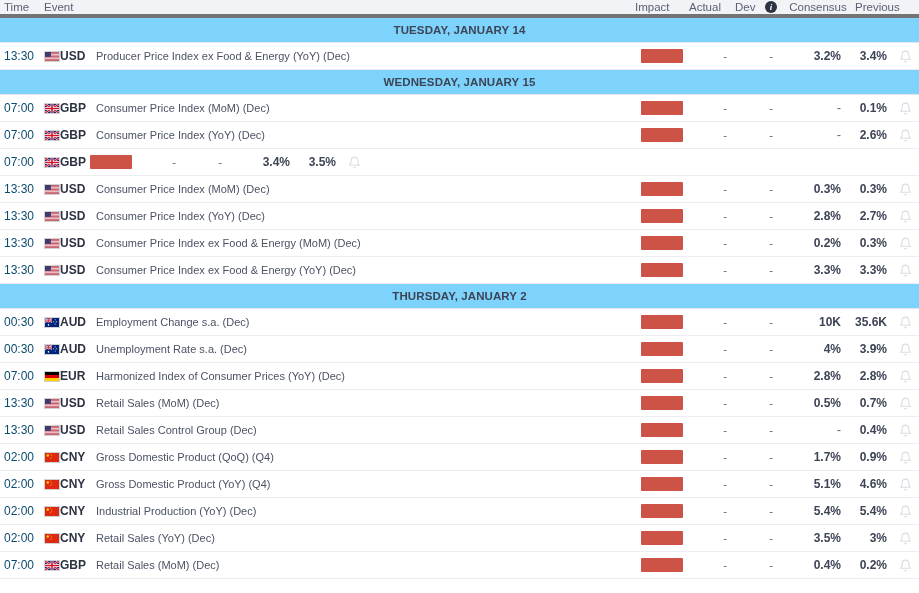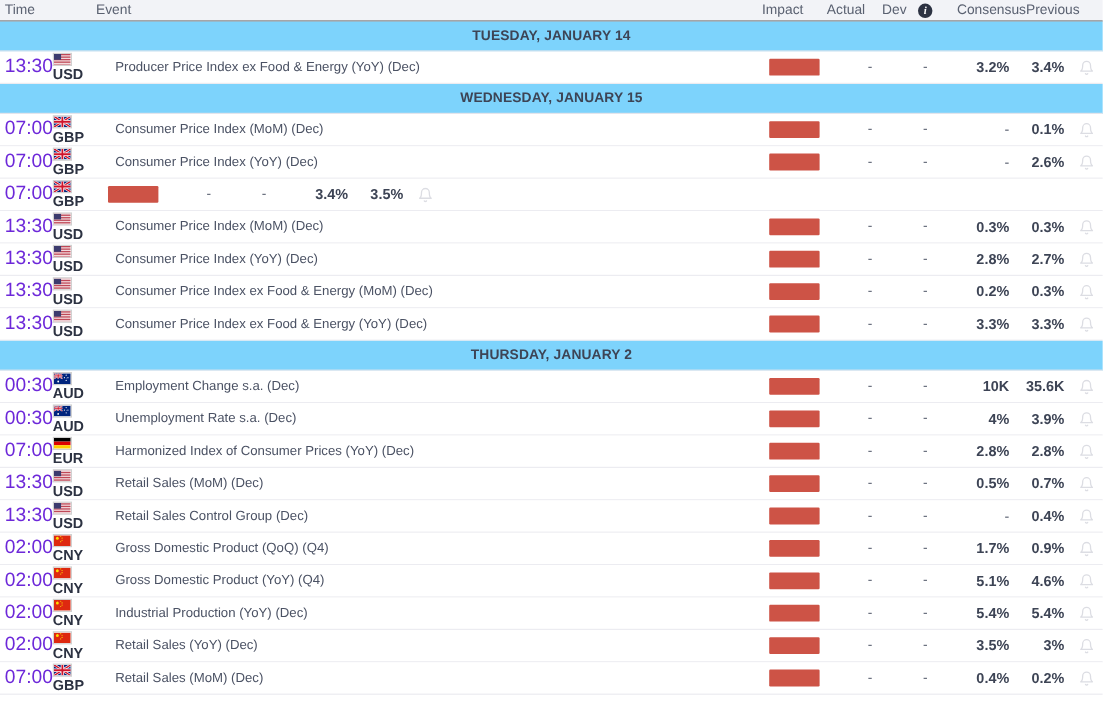--- a/index.html
+++ b/index.html
@@ -18,34 +18,33 @@
     position: relative;
     background: #ffffff;
   }
 
   
   .cal-header {
     display: flex;
     align-items: center;
     height: 18px;
     background: #f2f3f7;
-    border-bottom: 1px solid #737373;
+    border-bottom: 4px solid #737373;
     font-size: 11.5px;
     color: #5a6171;
     white-space: nowrap;
-    gap: 36px;
   }
   .cal-header .h-time   { width: 44px; padding-left: 4px; }
   .cal-header .h-event  { flex: 1 1 auto; }
   .cal-header .h-right  { display: flex; align-items: center; }
   .cal-header .h-impact { width: 54px; text-align: left; }
   .cal-header .h-actual { width: 46px; text-align: left; }
   .cal-header .h-dev    { width: 26px; text-align: left; }
   .cal-header .h-info   { width: 20px; display: flex; align-items: center; justify-content: center; }
-  .cal-header .h-cons   { width: 74px; text-align: right; }
+  .cal-header .h-cons   { width: 74px; text-align: center; }
   .cal-header .h-prev   { width: 64px; text-align: left; }
 
   .info-icon {
     display: inline-block;
     width: 12px; height: 12px;
     border-radius: 50%;
     background: #2c3242;
     color: #ffffff;
     font-size: 9px;
     line-height: 12px;
@@ -77,30 +76,29 @@
     display: flex;
     align-items: center;
     font-size: 12px;
     color: #3d4455;
     white-space: nowrap;
   }
 
   .ev-time {
     width: 44px;
     padding-left: 4px;
-    font-size: 16px;
-    color: #6d28d9;
+    font-size: 12px;
+    color: #0c4a6e;
   }
 
   .ev-cur {
     width: 46px;
     display: flex;
-    align-items: flex-start;
+    align-items: center;
     gap: 0;
-    flex-direction: column;
   }
   .ev-cur .code {
     font-weight: bold;
     font-size: 12px;
     color: #2c3242;
   }
 
   .ev-name {
     flex: 1 1 auto;
     padding-left: 6px;

